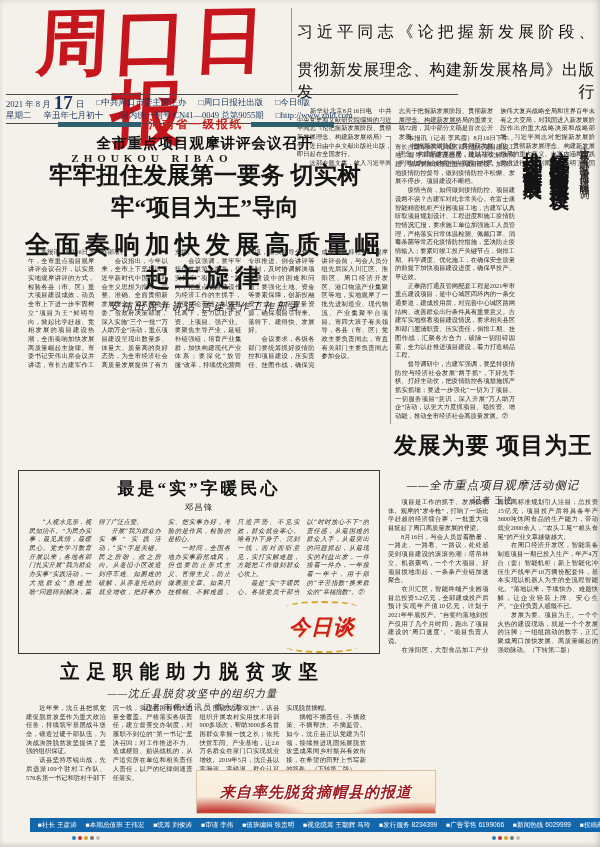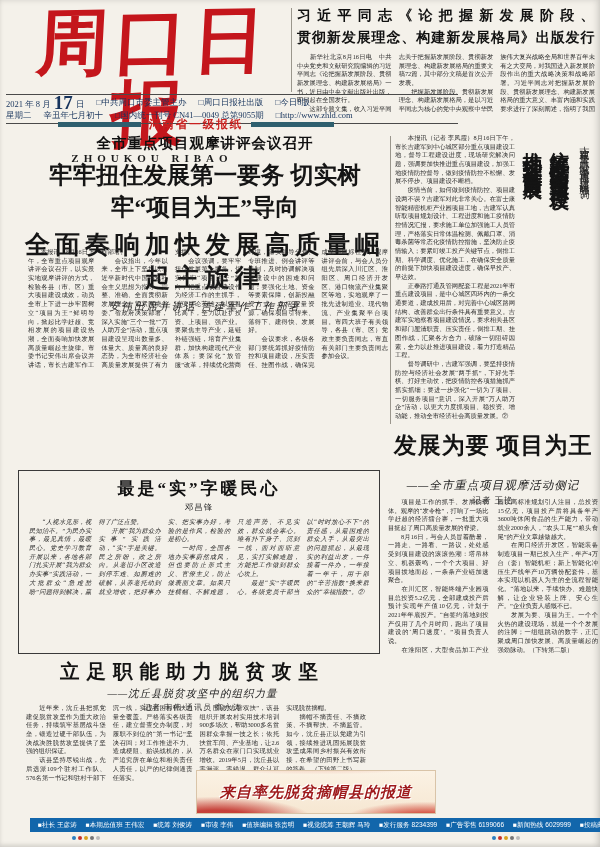--- a/index.html
+++ b/index.html
@@ -20,21 +20,21 @@
   
   .dateline{border-top:1.5px solid #4a4a4a;border-bottom:1.5px solid #4a4a4a;color:#16335c;
             font-size:8.5px;line-height:11px;padding:2px 0;}
   .dateline .big-day{font-size:19px;font-weight:bold;vertical-align:-2px;padding:0 1px;}
   .dl-row{display:flex;gap:12px;white-space:nowrap;}
   
   .grade-bar{display:flex;align-items:center;gap:8px;}
   .grade-bar .bar{height:5px;background:#2e5f6e;flex:1;}
   .grade-text{color:#c8201f;font-weight:bold;font-size:11.5px;letter-spacing:2px;white-space:nowrap;}
   
-  .tr-headline{font-weight:700;color:#111;font-size:14px;line-height:22px;letter-spacing:.5px;text-align:justify;text-align-last:justify;}
+  .tr-headline{font-weight:400;color:#111;font-size:16px;line-height:22px;letter-spacing:.5px;text-align:justify;text-align-last:justify;margin-top:16px;}
   .kicker{font-weight:bold;font-size:14.5px;color:#111;letter-spacing:1px;}
   .lead-h1{font-weight:900;font-size:23.5px;color:#151515;letter-spacing:0;}
   .lead-h2{font-weight:900;font-size:25px;color:#151515;letter-spacing:5px;}
   .byline{font-size:10.5px;color:#222;font-style:italic;letter-spacing:2px;}
   .vrt{writing-mode:vertical-rl;text-orientation:upright;}
   .v-head{font-weight:900;color:#141414;font-size:19.5px;letter-spacing:3px;line-height:27px;}
   .v-kicker{font-size:10px;color:#222;letter-spacing:2.5px;line-height:12px;}
   .side-h{font-weight:900;font-size:23px;color:#131313;letter-spacing:1px;}
   .side-sub{font-size:11.5px;color:#222;font-style:italic;letter-spacing:1px;}
   .small-byline{font-size:8.5px;color:#333;letter-spacing:1px;}
@@ -145,20 +145,25 @@
 　　在周口经济开发区，智能装备制造项目一期已投入生产，年产4万台（套）智能机柜；新上智能化冲压生产线年产10万辆份配套件，基本实现以机器人为主的全流程智能化。“落地以来，手续快办、难题快解，让企业轻装上阵、安心生产。”企业负责人感慨不已。
 　　发展为要、项目为王。一个个火热的建设现场，就是一个个发展的注脚；一组组跳动的数字，正汇聚成周口加快发展、高质量崛起的强劲脉动。（下转第二版）</div>
 
   <div class="abs comm-box" style="left:18px;top:470px;width:362px;height:184px;box-sizing:border-box;padding:6px 10px;">
     <div class="ctr comm-title">最是“实”字暖民心</div>
     <div class="ctr small-byline" style="margin:2px 0 4px;">邓昌锋</div>
     <div class="body-text cols5 comm-body" style="height:134px;">　　“人视水见形，视民知治不。”为民办实事，最见真情，最暖民心。党史学习教育开展以来，各地各部门扎实开展“我为群众办实事”实践活动，一大批群众“急难愁盼”问题得到解决，赢得了广泛点赞。
 　　开展“我为群众办实事”实践活动，“实”字是关键。民之所盼，政之所向。从老旧小区改造到停车难、如厕难的破解，从养老托幼到就业增收，把好事办实、把实事办好，考验的是作风，检验的是初心。
 　　一时间，全国各地办实事蔚然成风，但也要防止形式主义、官僚主义，防止做表面文章。如果只挂横幅、不解难题，只造声势、不见实效，群众就会寒心。唯有扑下身子、沉到一线，面对面听意见，实打实解难题，方能把工作做到群众心坎上。
 　　最是“实”字暖民心。各级党员干部当以“时时放心不下”的责任感，从最困难的群众入手，从最突出的问题抓起，从最现实的利益出发，一件接着一件办，一年接着一年干，用干部的“辛苦指数”换来群众的“幸福指数”。②</div>
+    <div class="abs badge" style="right:8px;bottom:6px;width:98px;height:46px;">
+      <div class="arc"></div>
+      <div class="badge-text">今日谈</div>
+      <div class="arc flip"></div>
+    </div>
   </div>
 
   <div class="abs ctr" style="left:20px;top:658px;width:345px;">
     <div class="bottom-h">立足职能助力脱贫攻坚</div>
     <div class="side-sub" style="margin-top:2px;font-size:10.5px;">——沈丘县脱贫攻坚中的组织力量</div>
     <div class="small-byline" style="margin-top:1px;font-size:8px;">记者 韦伟 通讯员 高永涛</div>
   </div>
   <div class="abs body-text cols4" style="left:26px;top:704px;width:340px;height:108px;">　　近年来，沈丘县把抓党建促脱贫攻坚作为重大政治任务，持续筑牢基层战斗堡垒，锻造过硬干部队伍，为决战决胜脱贫攻坚提供了坚强的组织保证。
 　　该县坚持尽锐出战，先后选派109个驻村工作队、576名第一书记和驻村干部下沉一线，实现贫困村帮扶力量全覆盖。严格落实各级责任，建立督查交办制度，对履职不到位的“第一书记”坚决召回；对工作推进不力、造成梗阻、贻误战机的，从严追究所在单位和相关责任人责任，以严的纪律倒逼责任落实。
 　　围绕“志智双扶”，该县组织开展农村实用技术培训900多场次，帮助3000多名贫困群众掌握一技之长；依托扶贫车间、产业基地，让2.6万名群众在家门口实现就业增收。2019年5月，沈丘县以零漏评、零错退、群众认可度97.8%的成绩，在全市率先实现脱贫摘帽。

